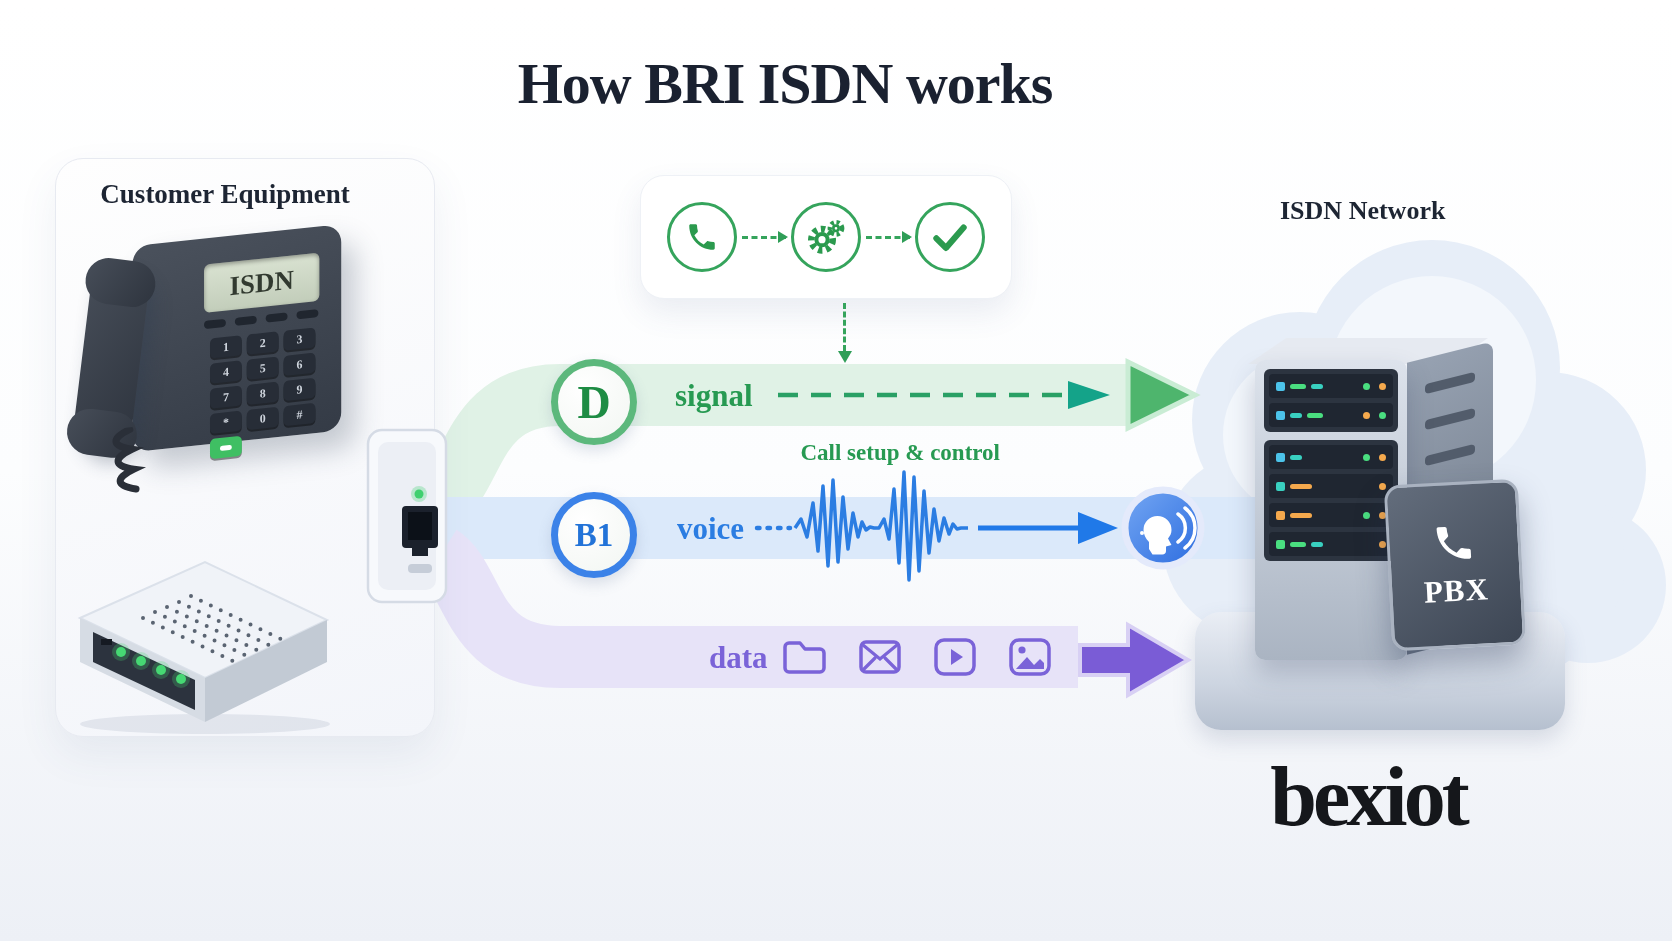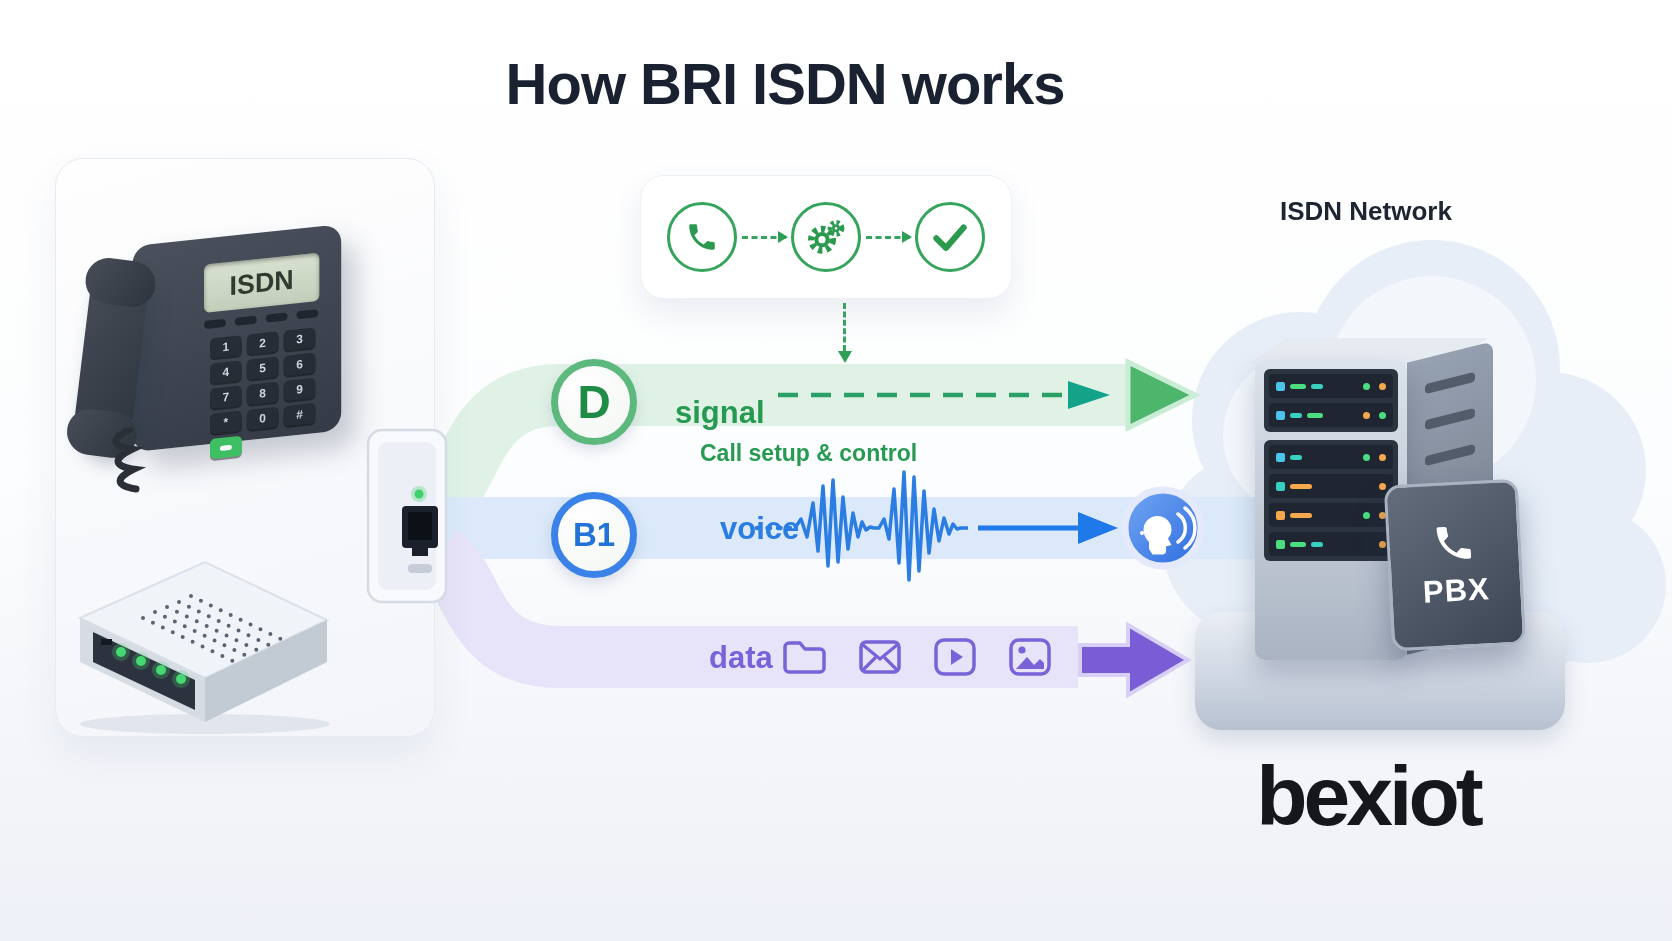--- a/index.html
+++ b/index.html
@@ -1,18 +1,18 @@
 <!DOCTYPE html>
 <html><head>
 <meta charset="utf-8">
 <style>
   html,body{margin:0;padding:0;background:#dfe3ea;}
   .stage{position:relative;width:1672px;height:941px;overflow:hidden;margin:0 auto;
     background:linear-gradient(180deg,#ffffff 0%,#fcfdfe 50%,#edf0f6 100%);
-    font-family:Liberation Sans, sans-serif;}
+    font-family:Liberation Serif, serif;}
   .abs{position:absolute;}
   
   .page-title{left:0;top:50px;width:1570px;text-align:center;font-size:58px;font-weight:800;
     color:#1a2130;letter-spacing:-1px;}
   
   .cust-panel{left:55px;top:158px;width:378px;height:577px;border-radius:28px;
     background:linear-gradient(165deg,#fefefe 0%,#f3f5fa 100%);
     border:1px solid #e7eaf1;box-shadow:0 18px 40px rgba(70,90,130,.08);}
   .panel-title{left:95px;top:194px;width:260px;transform:translateY(-50%);text-align:center;
     font-size:27px;font-weight:700;color:#1d2533;}
@@ -51,24 +51,24 @@
   .dashed-down:after{content:"";position:absolute;left:-8px;bottom:-12px;border-top:12px solid #2f9e57;
     border-left:7px solid transparent;border-right:7px solid transparent;}
   
   .chbadge{width:72px;height:72px;border-radius:50%;background:radial-gradient(circle at 35% 30%,#ffffff,#f2f6f2);
     display:flex;align-items:center;justify-content:center;font-weight:800;
     box-shadow:0 6px 14px rgba(80,100,140,.18);}
   .bD{left:551px;top:359px;border:7px solid #5cb87c;color:#1e8c44;font-size:46px;}
   .bB1{left:551px;top:492px;border:7px solid #3b82e8;color:#2273d8;font-size:33px;}
   .bB2{left:551px;top:621px;border:7px solid #7e6ad8;color:#6a4fd0;font-size:33px;}
   .chlabel{transform:translateY(-50%);font-size:31px;font-weight:700;}
-  .lsignal{left:675px;top:396px;color:#279a52;margin-top:17px;}
-  .lvoice{left:677px;top:529px;color:#2b7de2;margin-left:43px;}
+  .lsignal{left:675px;top:396px;color:#279a52;}
+  .lvoice{left:677px;top:529px;color:#2b7de2;}
   .ldata{left:685px;top:658px;color:#7a63d8;margin-left:24px;}
-  .sublabel{left:700px;top:453px;width:300px;transform:translateY(-50%);text-align:left;
+  .sublabel{left:700px;top:453px;width:300px;transform:translateY(-50%);text-align:right;
     font-size:23px;font-weight:600;color:#279a52;}
   .dicon{width:50px;height:46px;top:634px;}
   
   .net-title{left:1280px;top:211px;width:240px;transform:translateY(-50%);
     font-size:26px;font-weight:700;color:#1d2533;}
   .platform{left:1195px;top:612px;width:370px;height:118px;border-radius:26px;
     background:linear-gradient(180deg,#eaeef5 0%,#cdd5e1 60%,#b6c0cf 100%);
     box-shadow:0 10px 22px rgba(70,90,130,.18);}
   .server-top{left:1248px;top:338px;width:240px;height:26px;background:#e6eaf1;
     clip-path:polygon(0 100%,16% 0,100% 0,84% 100%);}
@@ -143,20 +143,21 @@
     </g>
     <g>
       <path d="M978 528 H1078" stroke="#2079e8" stroke-width="5" fill="none"></path>
       <polygon points="1078,512 1078,544 1118,528" fill="#2079e8"></polygon>
     </g>
   </svg>
 
   <div class="abs page-title">How BRI ISDN works</div>
 
   <div class="abs cust-panel"></div>
+  <div class="abs panel-title">Customer Equipment</div>
 
   <div class="abs phone">
     <div class="phone-body">
       <div class="phone-display">ISDN</div>
       <div class="phone-fnrow">
           <span></span>
           <span></span>
           <span></span>
           <span></span>
         </div>

